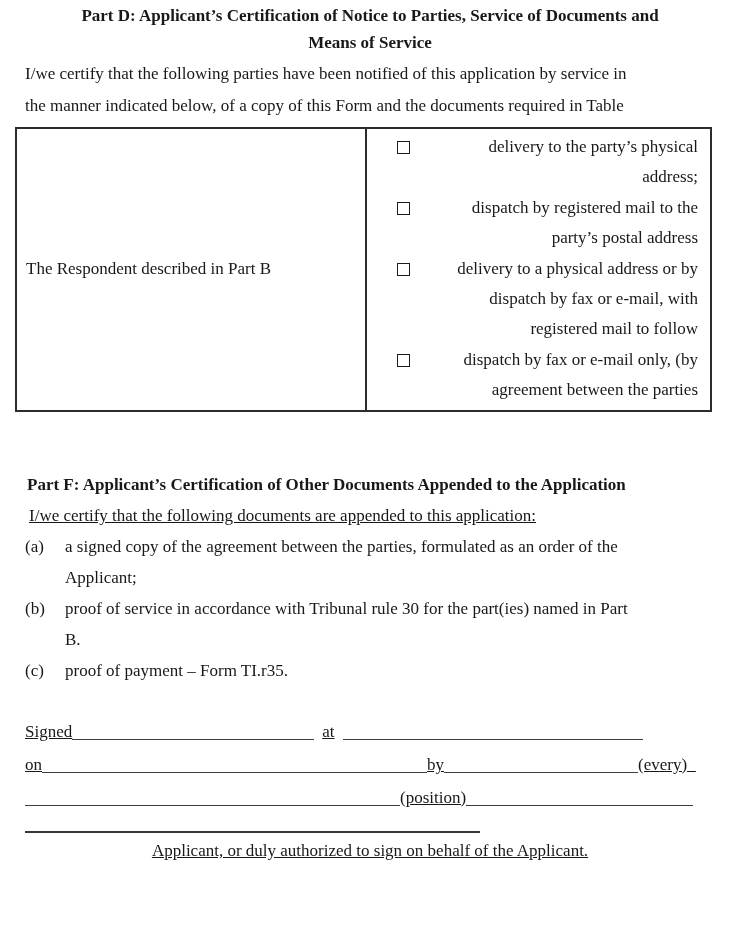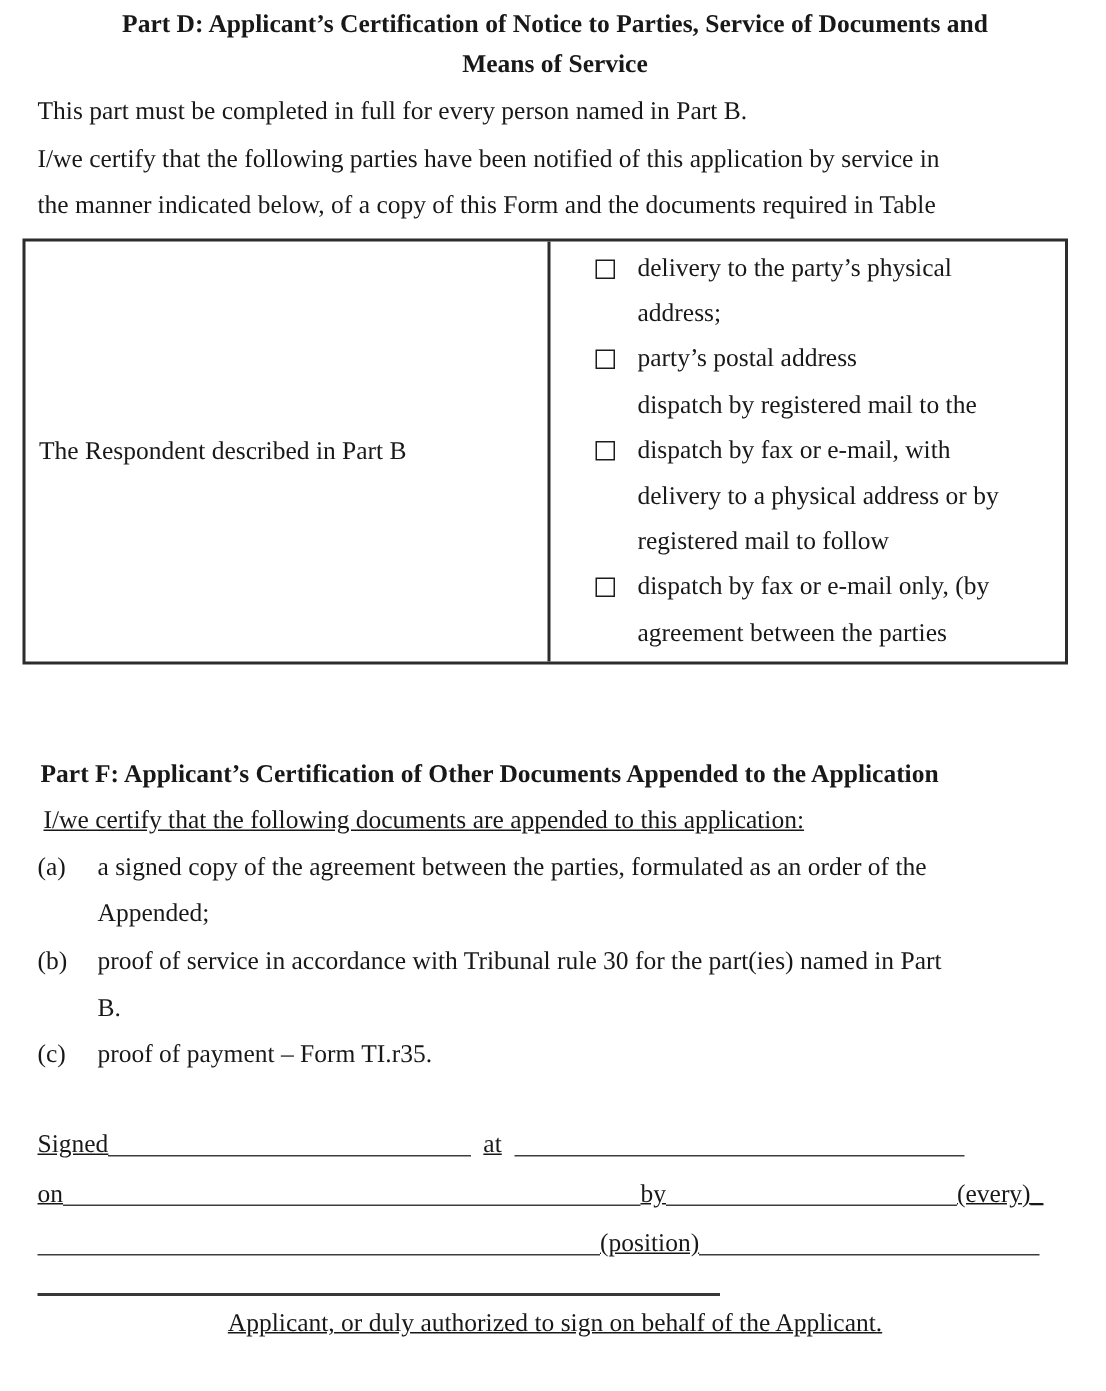--- a/index.html
+++ b/index.html
@@ -48,20 +48,21 @@
     display: flex;
     align-items: center;
     padding-left: 9px;
     box-sizing: border-box;
     line-height: 22px;
   }
   .cell-right {
     border-left: 2px solid #2c2c2c;
     box-sizing: border-box;
     padding: 3px 12px 4px 30px;
+    text-align: right;
   }
   .service-option {
     position: relative;
     padding-left: 28px;
     line-height: 30.4px;
   }
   .checkbox {
     position: absolute;
     left: 0;
     top: 9px;
@@ -132,66 +133,65 @@
 </head>
 <body>
 
 <div class="page">
 
   <div class="doc-heading">
     <div>Part D: Applicant’s Certification of Notice to Parties, Service of Documents and</div>
     <div>Means of Service</div>
   </div>
 
-  <div class="body-line">This part must be completed in full for every person named in Part B.</div>
   <div class="body-line">I/we certify that the following parties have been notified of this application by service in</div>
   <div class="body-line">the manner indicated below, of a copy of this Form and the documents required in Table</div>
 
   <div class="service-table">
     <div class="cell-left">
       <span>The Respondent described in Part B</span>
     </div>
     <div class="cell-right">
 
       <div class="service-option">
         <span class="checkbox"></span>
         <div class="option-line">delivery to the party’s physical</div>
         <div class="option-line">address;</div>
       </div>
 
       <div class="service-option">
         <span class="checkbox"></span>
+        <div class="option-line">dispatch by registered mail to the</div>
         <div class="option-line">party’s postal address</div>
-        <div class="option-line">dispatch by registered mail to the</div>
-      </div>
-
-      <div class="service-option">
-        <span class="checkbox"></span>
+      </div>
+
+      <div class="service-option">
+        <span class="checkbox"></span>
+        <div class="option-line">delivery to a physical address or by</div>
         <div class="option-line">dispatch by fax or e-mail, with</div>
-        <div class="option-line">delivery to a physical address or by</div>
         <div class="option-line">registered mail to follow</div>
       </div>
 
       <div class="service-option">
         <span class="checkbox"></span>
         <div class="option-line">dispatch by fax or e-mail only, (by</div>
         <div class="option-line">agreement between the parties</div>
       </div>
 
     </div>
   </div>
 
   <div class="partf-heading">Part F: Applicant’s Certification of Other Documents Appended to the Application</div>
   <div class="partf-intro">I/we certify that the following documents are appended to this application:</div>
 
   <div class="partf-item">
     <div class="partf-marker">(a)</div>
     <div>
       <div class="partf-line">a signed copy of the agreement between the parties, formulated as an order of the</div>
-      <div class="partf-line">Appended;</div>
+      <div class="partf-line">Applicant;</div>
     </div>
   </div>
 
   <div class="partf-item">
     <div class="partf-marker">(b)</div>
     <div>
       <div class="partf-line">proof of service in accordance with Tribunal rule 30 for the part(ies) named in Part</div>
       <div class="partf-line">B.</div>
     </div>
   </div>

